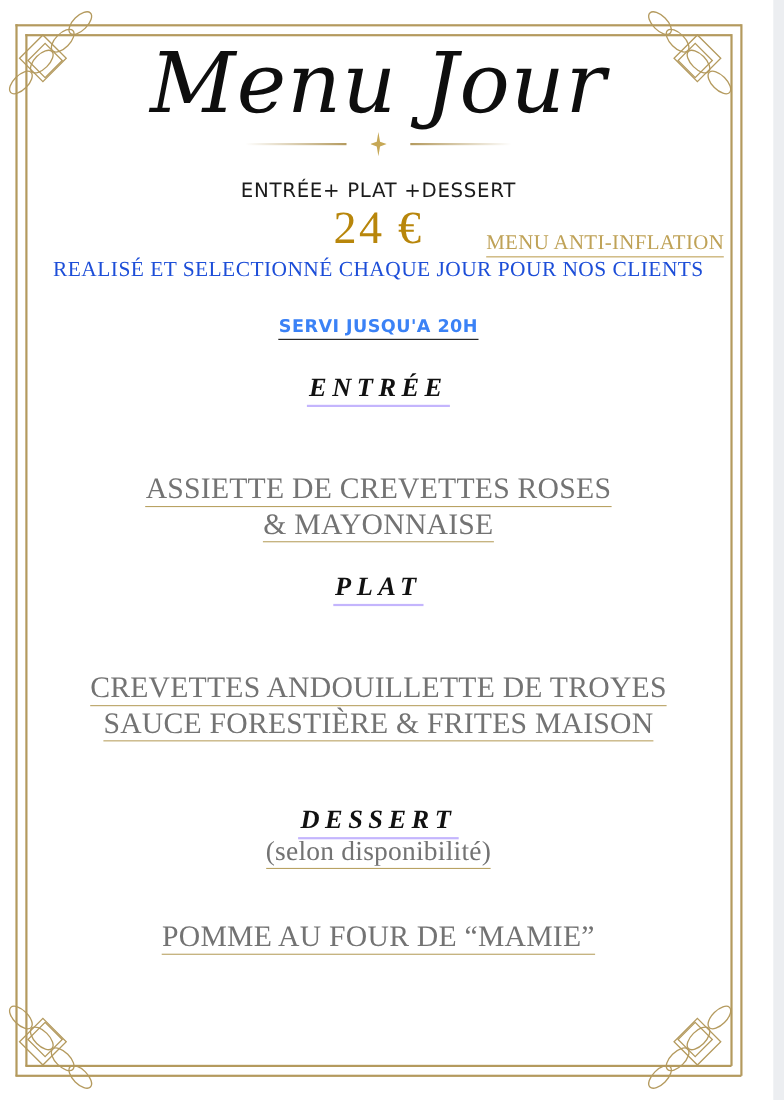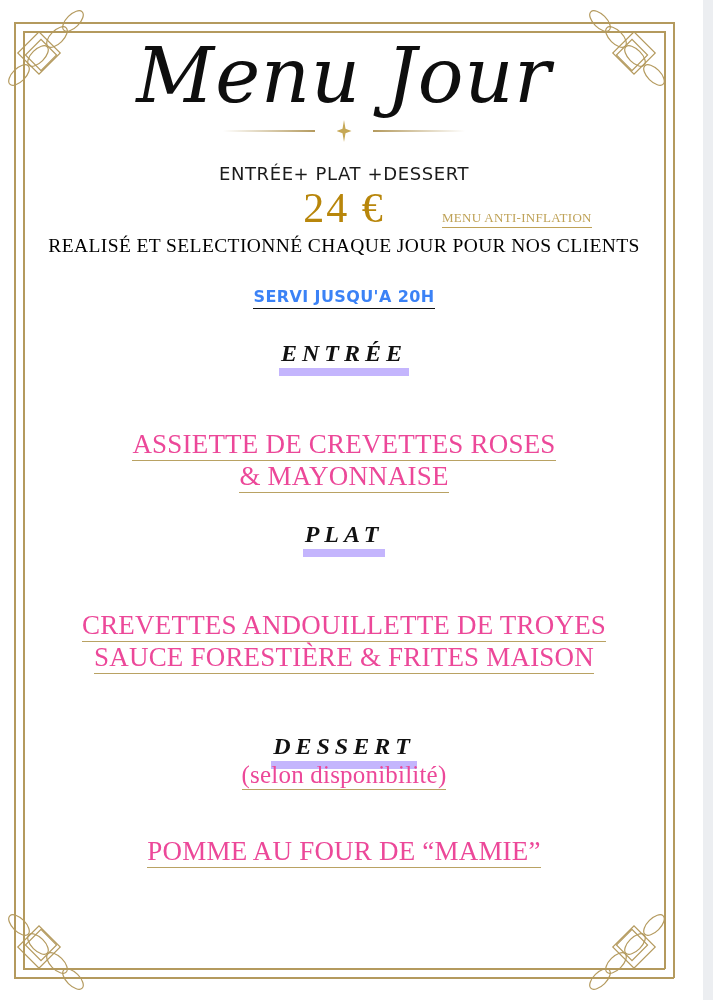--- a/index.html
+++ b/index.html
@@ -134,33 +134,33 @@
     line-height: 44px;
     font-weight: 400;
     color: #b8860b;
     letter-spacing: 2px;
   }
   .anti-inflation {
     position: absolute;
     left: 402px;
     top: 24px;
     font-family: "Liberation Serif", serif;
-    font-size: 13px;
+    font-size: 19px;
     color: #bfa257;
     letter-spacing: 0.3px;
     border-bottom: 1.3px solid #bfa257;
     padding-bottom: 1px;
     white-space: nowrap;
   }
 
   .tagline {
     margin: 5px 0 0 0;
     font-family: "Liberation Serif", serif;
     font-size: 19.5px;
-    color: #000000;
+    color: #1d4ed8;
     letter-spacing: 0.4px;
     white-space: nowrap;
   }
 
   .servi {
     margin: 30px 0 0 0;
     font-family: "DejaVu Sans", sans-serif;
     font-weight: bold;
     font-size: 16px;
     letter-spacing: 0.4px;
@@ -174,30 +174,30 @@
   .section-head {
     margin: 34px 0 0 0;
     font-family: "Liberation Serif", serif;
     font-style: italic;
     font-weight: bold;
     font-size: 24px;
     letter-spacing: 5px;
     color: #111111;
   }
   .section-head span {
-    border-bottom: 8px solid #c4b5fd;
+    border-bottom: 2px solid #c4b5fd;
     padding: 0 2px 2px 2px;
   }
 
   .dish {
     margin: 0;
     font-family: "Liberation Serif", serif;
     font-size: 27px;
     line-height: 1.18;
-    color: #ec4899;
+    color: #737373;
     letter-spacing: 0.2px;
   }
   .dish .u {
     border-bottom: 1.6px solid #b9a263;
     padding-bottom: 1px;
   }
   .dish.small {
     font-size: 25px;
   }
 

